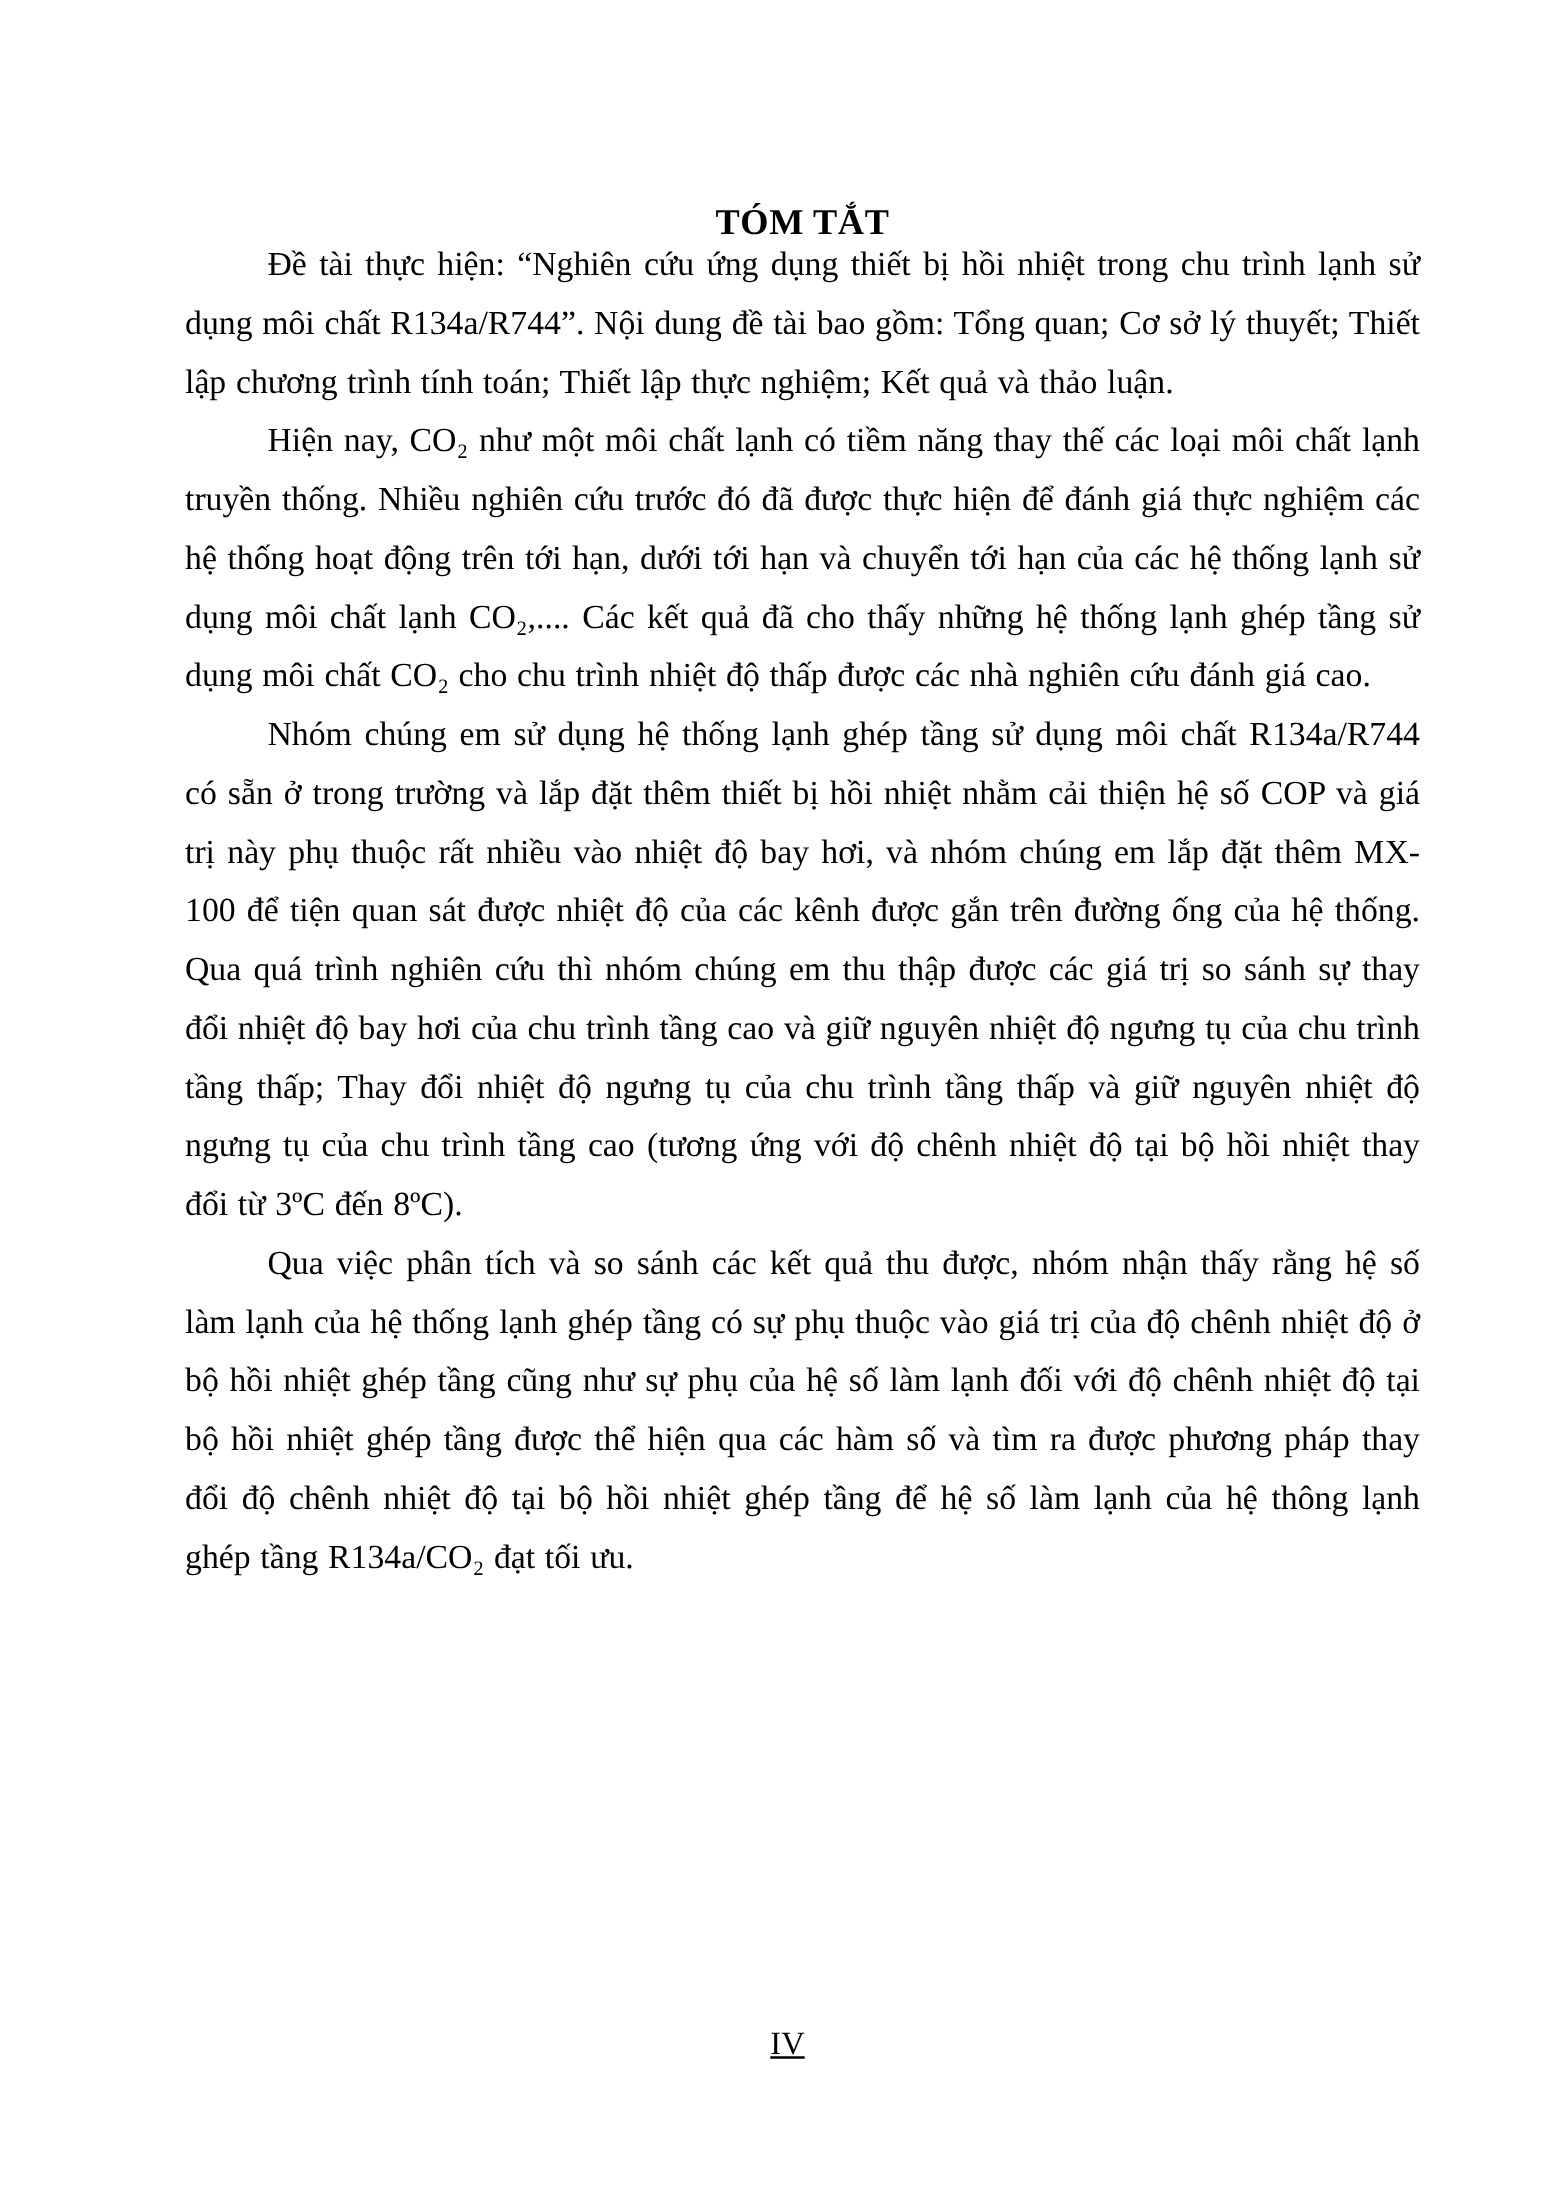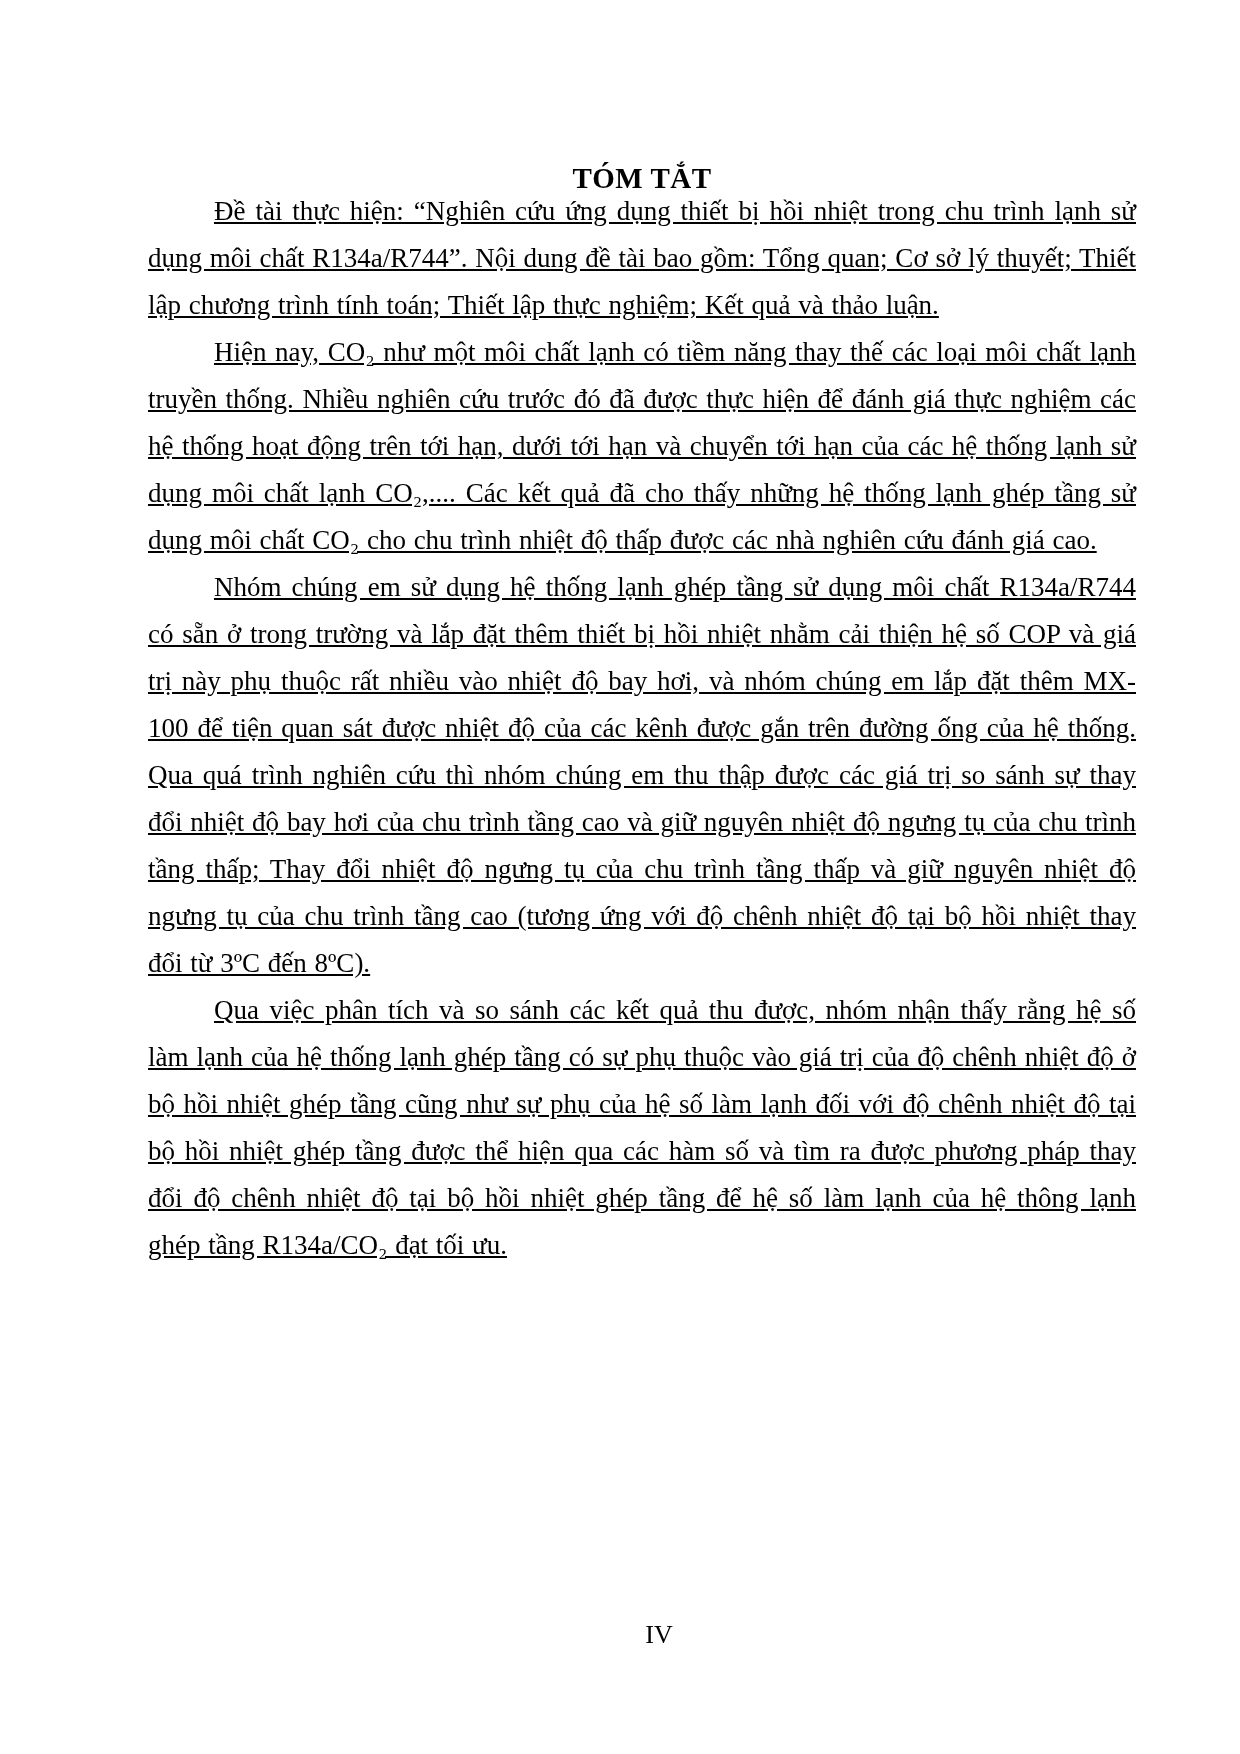--- a/index.html
+++ b/index.html
@@ -37,30 +37,30 @@
     top: 188px;
     width: 988px;
     font-size: 27px;
     line-height: 47px;
   }
   .para {
     text-align: justify;
     text-indent: 66px;
     margin: 0;
     word-spacing: 1px;
-    text-decoration: underline;
   }
   .footer {
     position: absolute;
-    left: 165px;
+    left: 136px;
     top: 1620px;
     width: 988px;
     text-align: center;
     font-size: 26px;
     line-height: 30px;
+    text-decoration: underline;
   }
 </style>
 </head>
 <body>
 
 <div class="page">
   <h1 class="title">TÓM TẮT</h1>
 
   <main class="content">
       <p class="para">Đề tài thực hiện: “Nghiên cứu ứng dụng thiết bị hồi nhiệt trong chu trình lạnh sử dụng môi chất R134a/R744”. Nội dung đề tài bao gồm: Tổng quan; Cơ sở lý thuyết; Thiết lập chương trình tính toán; Thiết lập thực nghiệm; Kết quả và thảo luận.</p>

